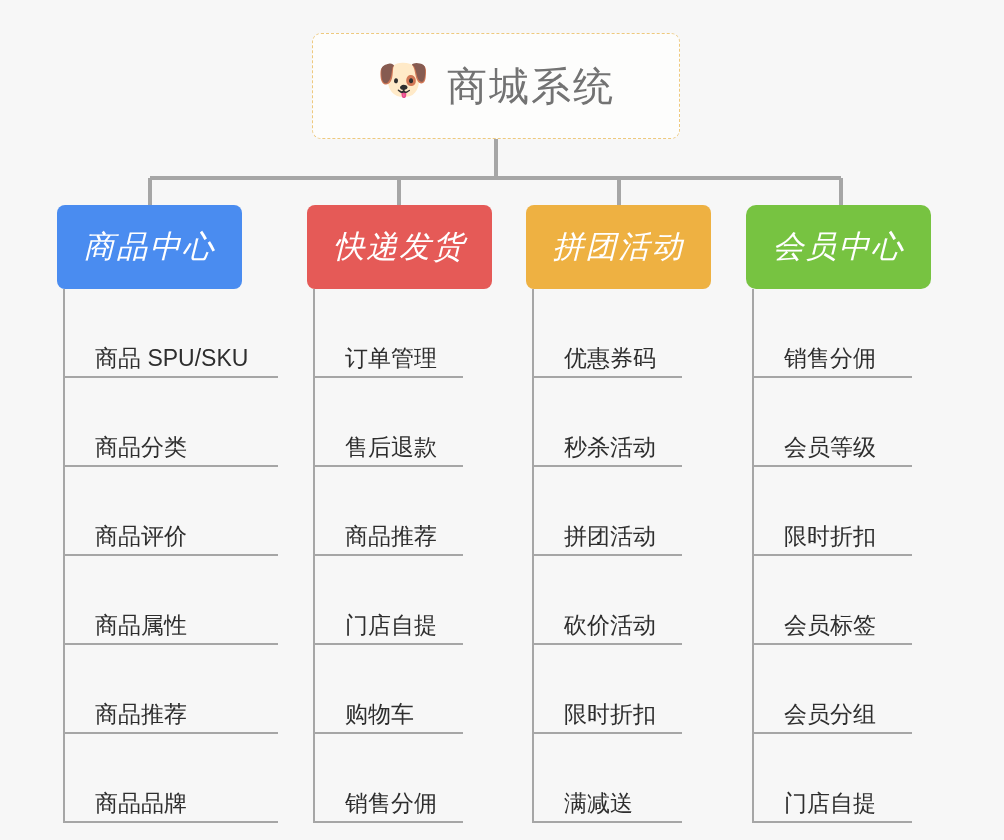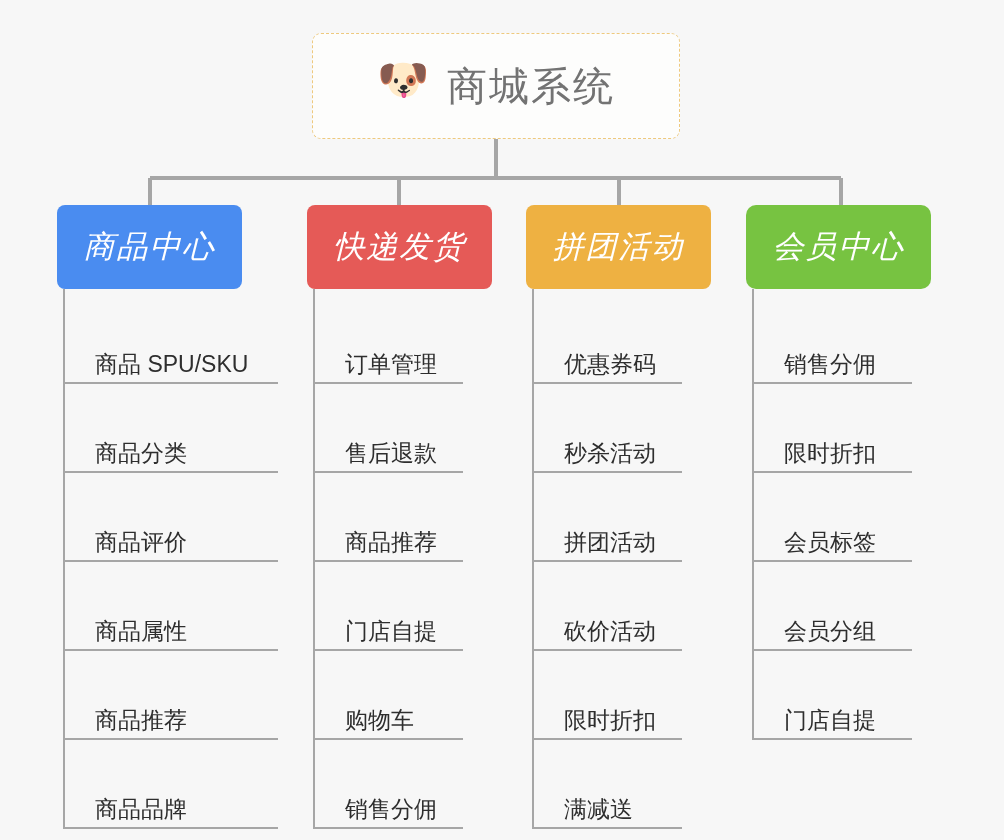--- a/index.html
+++ b/index.html
@@ -75,21 +75,21 @@
     justify-content: center;
     color: #ffffff;
     font-size: 31px;
     letter-spacing: 2px;
     box-sizing: border-box;
     font-style: italic;
   }
   .branch-leaves {
     position: relative;
     margin-top: 0;
-    padding-top: 6px;
+    padding-top: 0;
   }
   .leaf-item {
     position: relative;
     height: 89px;
     box-sizing: border-box;
     display: flex;
     align-items: flex-end;
     padding-left: 38px;
     padding-bottom: 7px;
   }
@@ -254,20 +254,24 @@
     <div class="branch-header" style="background-color: rgb(119, 195, 65); border-radius: 10px;">
       <span>会员中心</span>
     </div>
     <div class="branch-leaves">
       <div class="branch-stem" style="background: rgb(166, 166, 166);"></div>
       <div class="leaf-item">
         <span class="leaf-label">销售分佣</span>
         <span class="leaf-line" style="background: rgb(166, 166, 166);"></span>
       </div>
       <div class="leaf-item">
+        <span class="leaf-label">会员等级</span>
+        <span class="leaf-line" style="background: rgb(166, 166, 166);"></span>
+      </div>
+      <div class="leaf-item">
         <span class="leaf-label">限时折扣</span>
         <span class="leaf-line" style="background: rgb(166, 166, 166);"></span>
       </div>
       <div class="leaf-item">
         <span class="leaf-label">会员标签</span>
         <span class="leaf-line" style="background: rgb(166, 166, 166);"></span>
       </div>
       <div class="leaf-item">
         <span class="leaf-label">会员分组</span>
         <span class="leaf-line" style="background: rgb(166, 166, 166);"></span>

